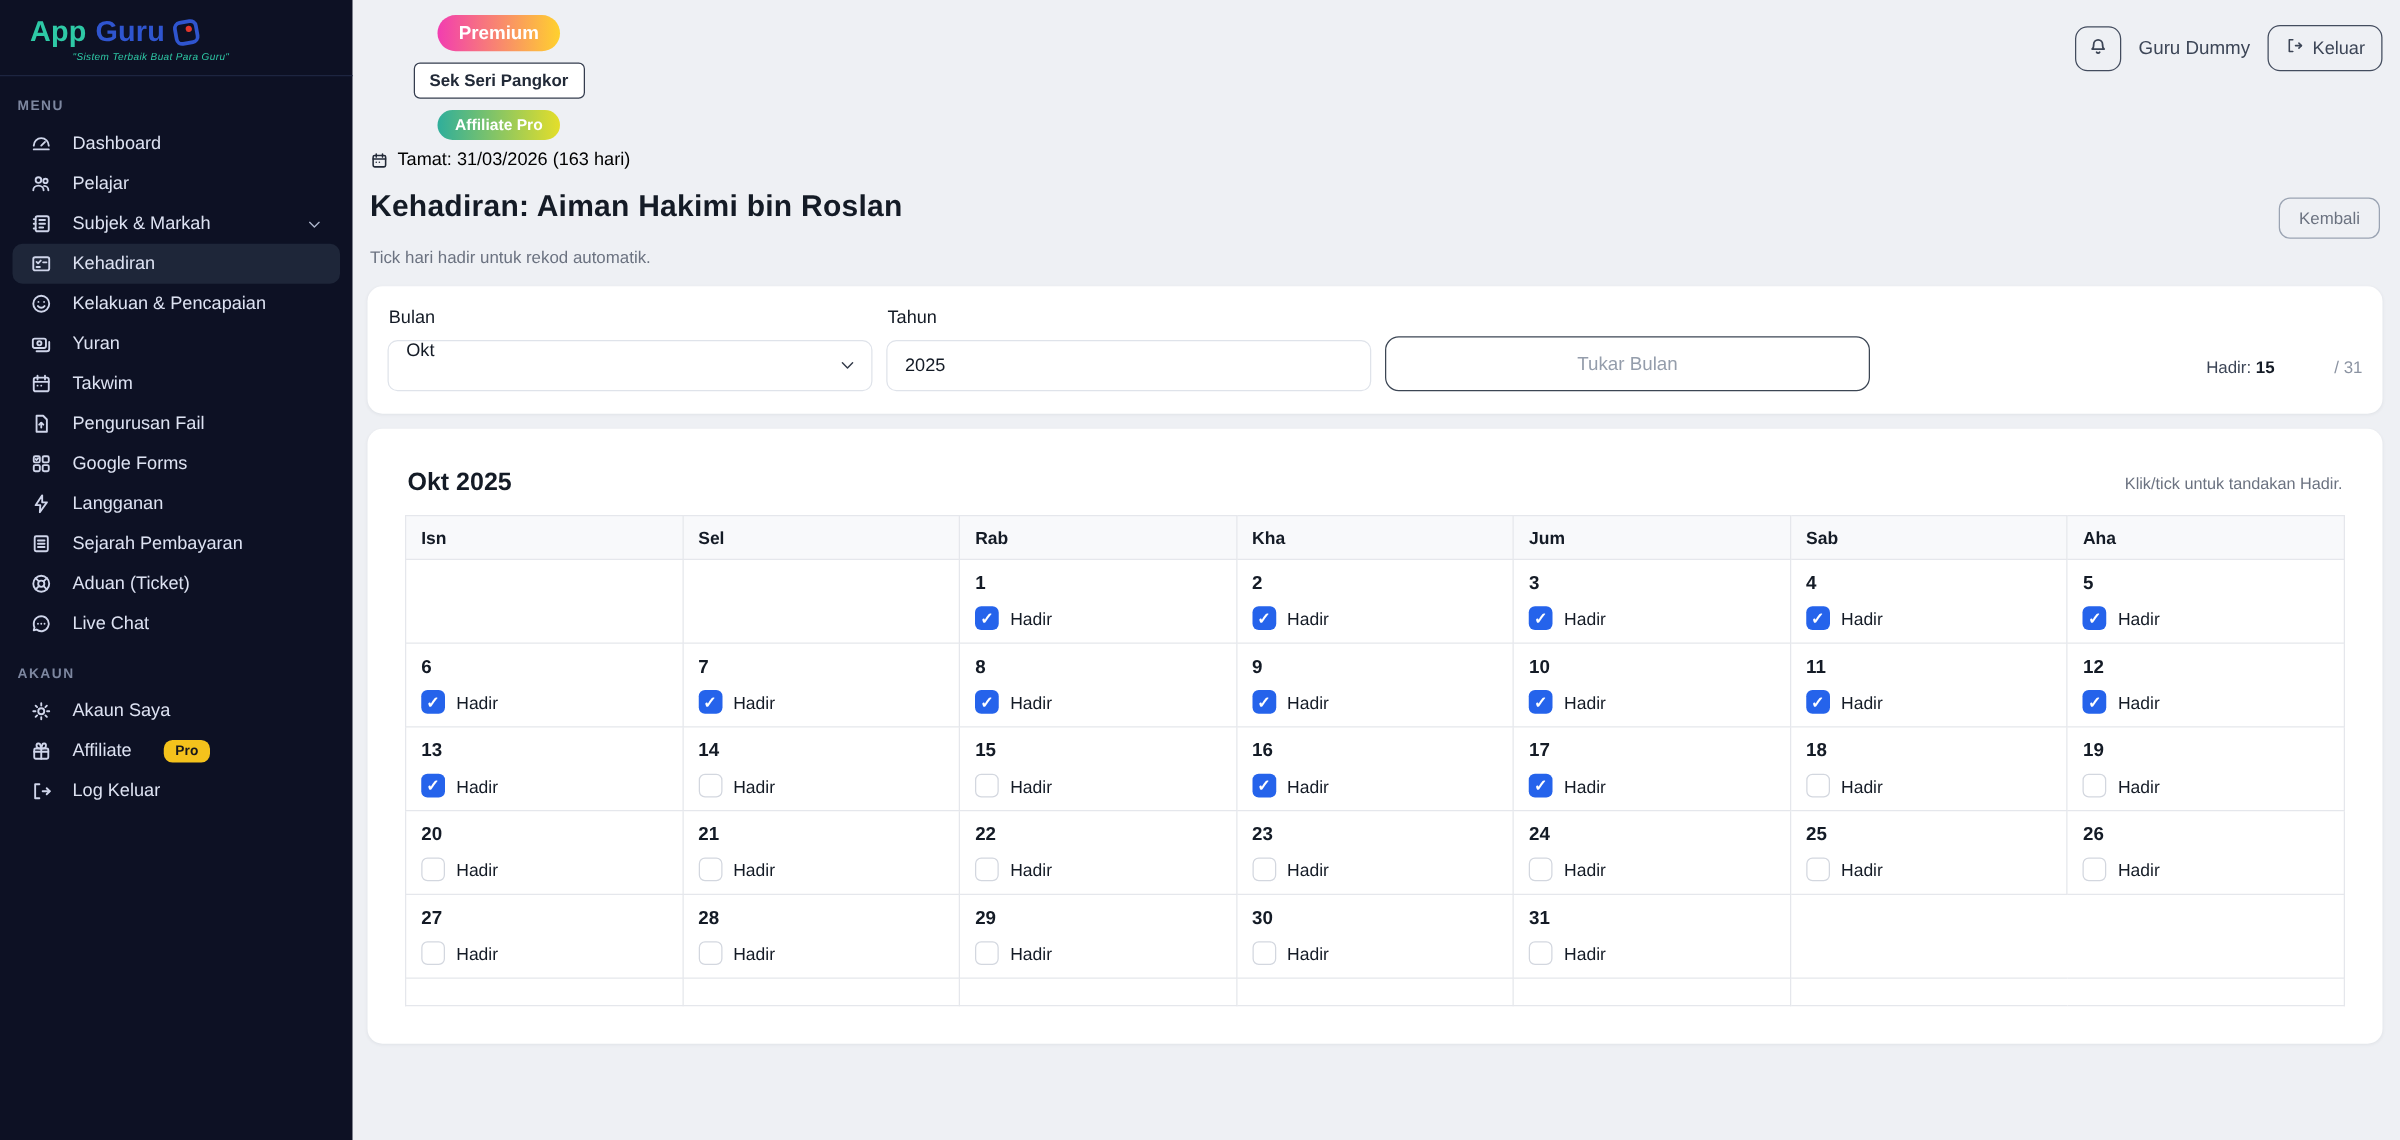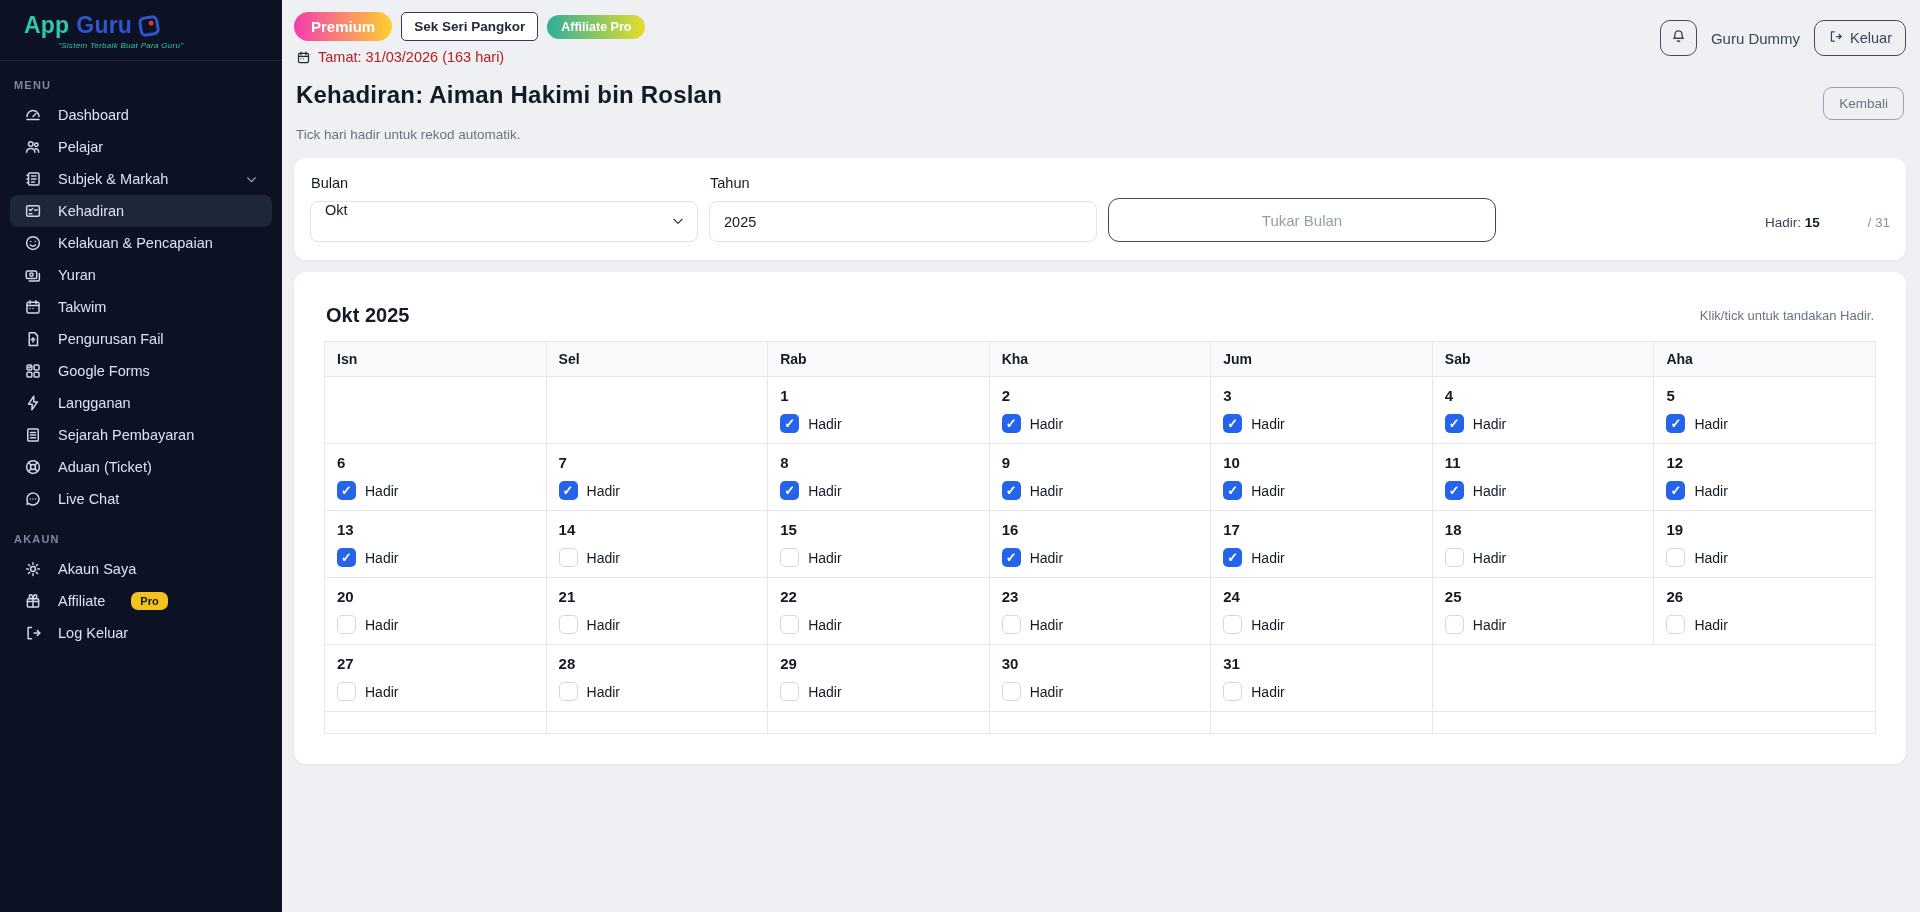--- a/index.html
+++ b/index.html
@@ -24,25 +24,25 @@
   .nav-item .icon svg { width:18px; height:18px; }
   .nav-item .chev { margin-left:auto; color:#aeb6cd; display:inline-flex; }
   .nav-item .chev svg { width:13px; height:13px; }
   .pro-badge { background:#f4c21c; color:#17181c; font-size:11px; font-weight:bold; border-radius:7px; padding:3px 9px; margin-left:10px; }
 
   
   .main { flex:1; padding:12px 14px 0 12px; display:flex; flex-direction:column; }
 
   .topbar { display:flex; justify-content:space-between; align-items:flex-start; }
   .topbar-left { display:flex; flex-direction:column; gap:8px; }
-  .badges-row { display:flex; align-items:center; gap:9px; }
+  .badges-row { display:flex; align-items:center; gap:9px;flex-direction:column; }
   .badge-premium { background:linear-gradient(90deg,#f23db0,#ffd12e); color:#fff; font-weight:bold; font-size:15px; padding:6px 17px; border-radius:999px; }
   .school-chip { background:#fff; border:1px solid #343c4e; color:#222a38; font-size:13.5px; font-weight:700; padding:6px 12px; border-radius:5px; }
   .badge-affiliate { background:linear-gradient(90deg,#2fae9b,#e4de2a); color:#fff; font-weight:bold; font-size:12.5px; padding:5px 14px; border-radius:999px; }
-  .expiry-row { display:flex; align-items:center; gap:7px; font-size:14.5px; color:#b91c1c; padding-left:2px; }
+  .expiry-row { display:flex; align-items:center; gap:7px; font-size:14.5px; color:#000000; padding-left:2px; }
   .expiry-row .icon { display:inline-flex; color:#222a38; } .expiry-row .icon svg { width:15px; height:15px; }
 
   .topbar-right { display:flex; align-items:center; gap:14px; margin-top:8px; }
   .icon-btn { width:37px; height:36px; border:1px solid #434c5e; border-radius:10px; background:transparent; display:flex; align-items:center; justify-content:center; color:#3c4556; cursor:pointer; }
   .icon-btn svg { width:17px; height:17px; }
   .user-name { font-size:15px; color:#3c4556; }
   .logout-btn { display:flex; align-items:center; gap:7px; border:1px solid #434c5e; border-radius:10px; background:transparent; padding:8px 13px; font-size:14.5px; color:#3c4556; cursor:pointer; font-family:inherit; }
   .logout-btn svg { width:15px; height:15px; }
 
   .page-head { display:flex; justify-content:space-between; align-items:flex-start; margin-top:16px; padding:0 2px; }

